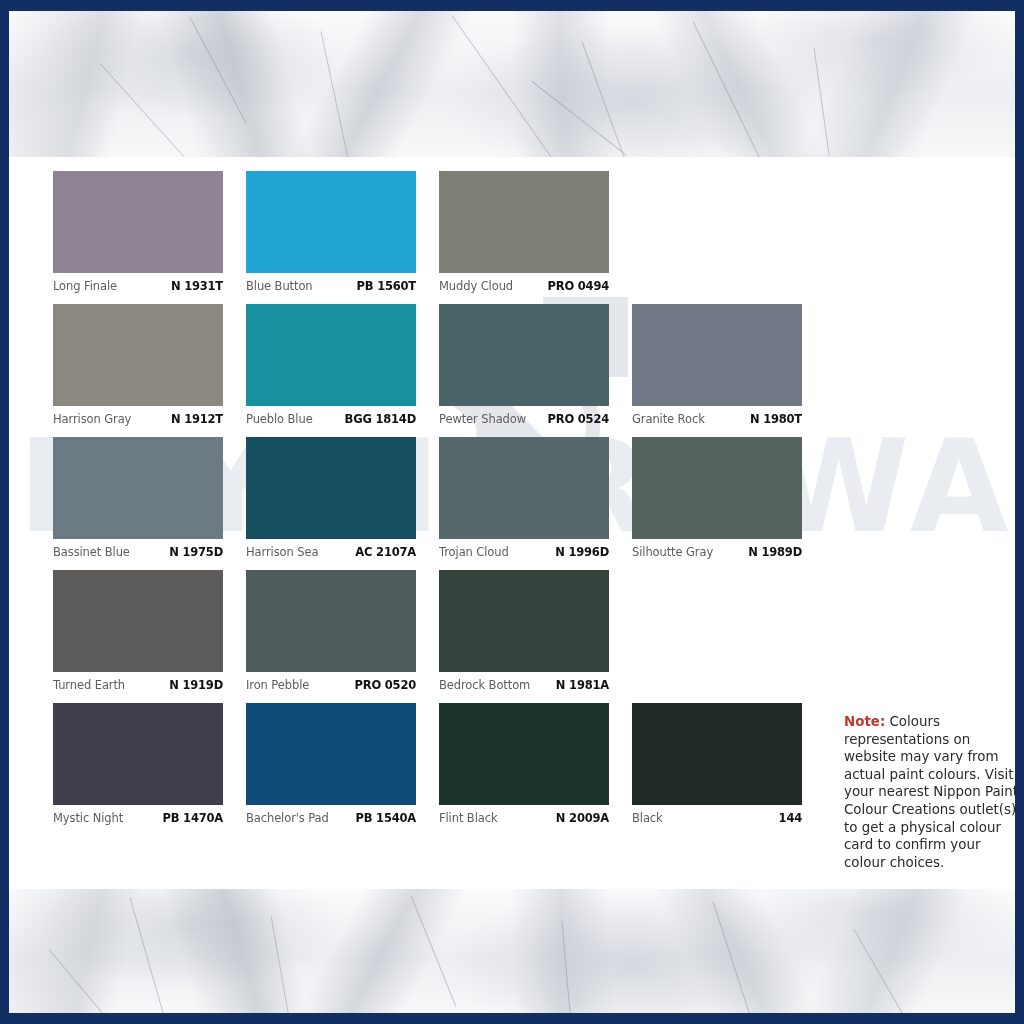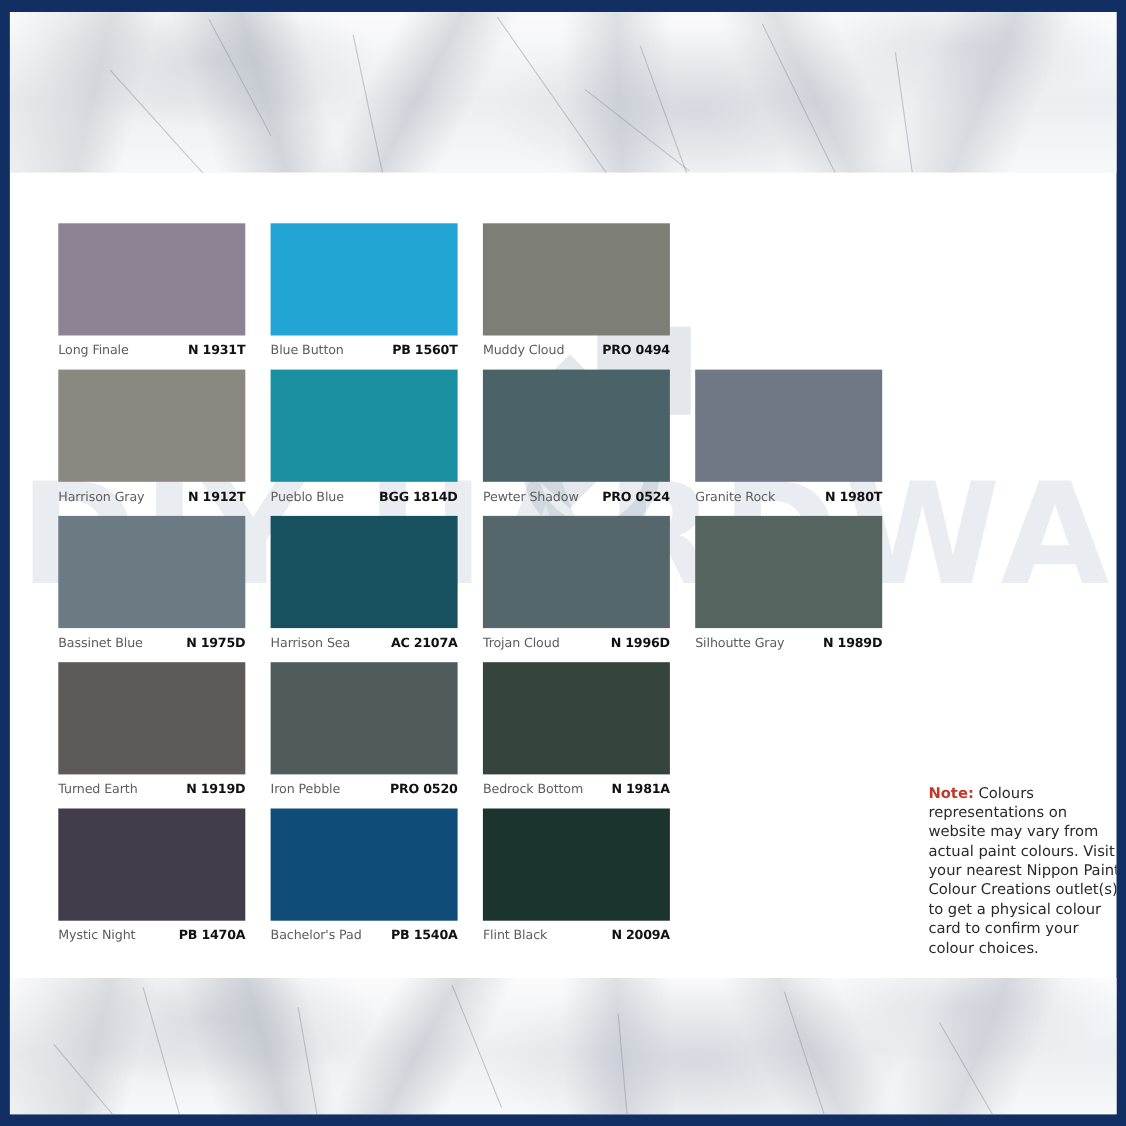--- a/index.html
+++ b/index.html
@@ -94,21 +94,20 @@
     pointer-events: none;
   }
 
   
   #grid {
     position: absolute;
     left: 35px;
     top: 14px;
     width: 760px;
     z-index: 4;
-    margin-top: 32px;
   }
   .swatch-row {
     display: flex;
     gap: 23px;
     margin-bottom: 10px;
   }
   .swatch-cell {
     width: 170px;
   }
   .swatch-chip {
@@ -322,20 +321,27 @@
             <span class="swatch-code">PB 1540A</span>
           </div>
         </div>
         <div class="swatch-cell">
           <span class="swatch-chip" style="background-color: rgb(27, 52, 45);"></span>
           <div class="swatch-label">
             <span class="swatch-name">Flint Black</span>
             <span class="swatch-code">N 2009A</span>
           </div>
         </div>
+        <div class="swatch-cell">
+          <span class="swatch-chip" style="background-color: rgb(34, 42, 38);"></span>
+          <div class="swatch-label">
+            <span class="swatch-name">Black</span>
+            <span class="swatch-code">144</span>
+          </div>
+        </div>
       </div>
 
     </div>
 
     <div id="note">
       <span id="note-label" style="color: rgb(192, 57, 43);">Note:</span><span id="note-text"> Colours representations on website may vary from actual paint colours. Visit your nearest Nippon Paint Colour Creations outlet(s) to get a physical colour card to confirm your colour choices.</span>
     </div>
 
   </div>
 </div>

